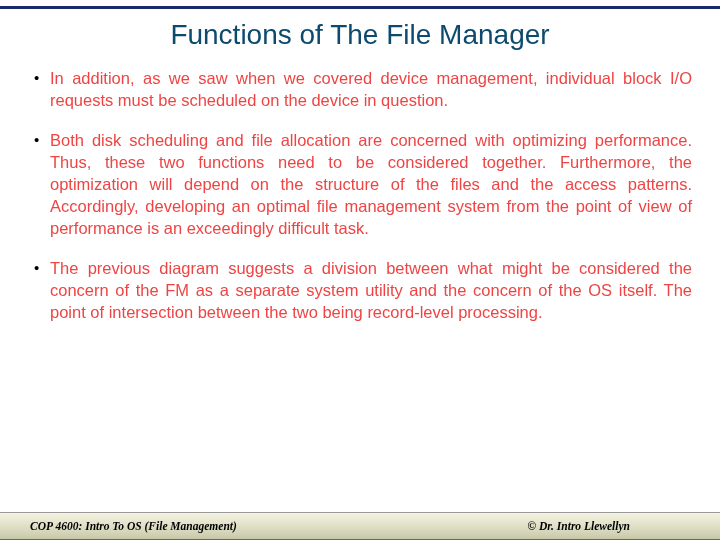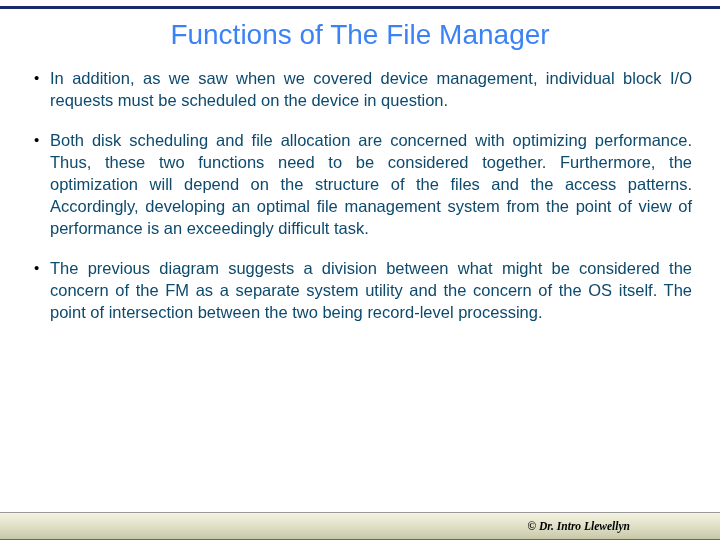--- a/index.html
+++ b/index.html
@@ -13,41 +13,41 @@
   }
   .top-rule {
     height: 3px;
     background: #1a2a6c;
     margin: 6px 0 10px 0;
   }
   .title {
     text-align: center;
     font-size: 28px;
     font-weight: normal;
-    color: #3b82f6;
+    color: #0c4a6e;
     margin-bottom: 16px;
   }
   .content {
     padding: 0 28px 0 34px;
   }
   .bullet {
     display: flex;
     margin-bottom: 18px;
   }
   .dot {
     flex: 0 0 16px;
     font-size: 15px;
     line-height: 22px;
     color: #000;
   }
   .para {
     flex: 1;
     font-size: 16.5px;
     line-height: 22px;
-    color: #0c4a6e;
+    color: #ef4444;
     text-align: justify;
   }
   .footer {
     position: absolute;
     left: 0;
     right: 0;
     bottom: 0;
     height: 40px;
   }
   .footer-bar {
@@ -93,15 +93,16 @@
     <div class="para">Both disk scheduling and file allocation are concerned with optimizing performance.  Thus, these two functions need to be considered together.  Furthermore, the optimization will depend on the structure of the files and the access patterns.  Accordingly, developing an optimal file management system from the point of view of performance is an exceedingly difficult task.</div>
   </div>
   <div class="bullet">
     <div class="dot">•</div>
     <div class="para">The previous diagram suggests a division between what might be considered the concern of the FM as a separate system utility and the concern of the OS itself.  The point of intersection between the two being record-level processing.</div>
   </div>
 </div>
 
 <div class="footer">
   <div class="footer-bar">
+    <span class="footer-left">COP 4600: Intro To OS  (File Management)</span>
     <span class="footer-right">© Dr. Intro Llewellyn</span>
   </div>
 </div>
 
 </body></html>

